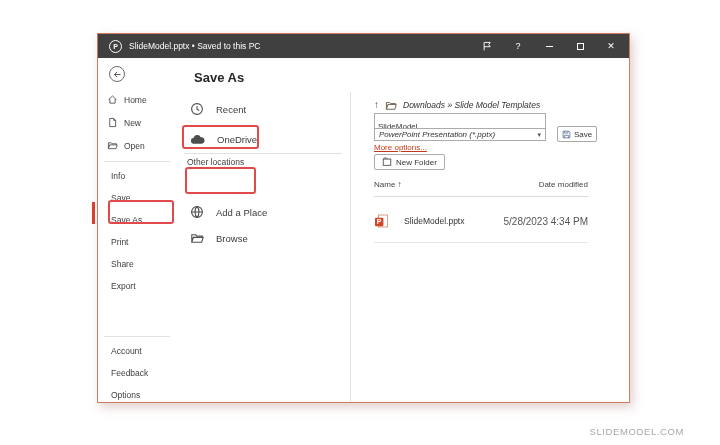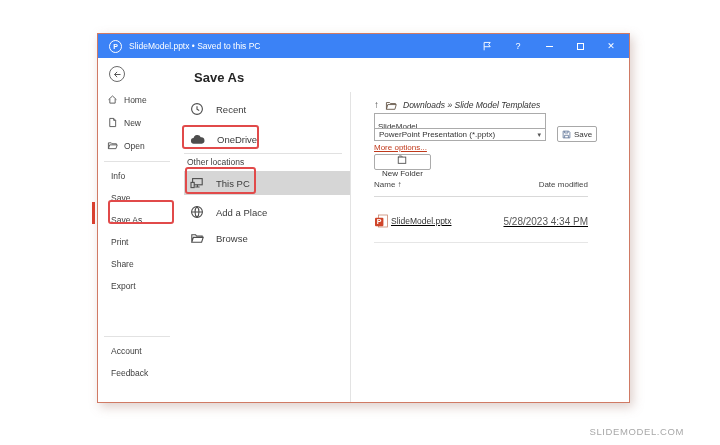--- a/index.html
+++ b/index.html
@@ -3,21 +3,21 @@
 <meta charset="utf-8">
 <style>
   * { margin:0; padding:0; box-sizing:border-box; }
   body { background:#ffffff; font-family:"Liberation Sans","DejaVu Sans",sans-serif; }
   .canvas { position:relative; width:720px; height:445px; background:#ffffff; overflow:hidden; }
 
   
   .window { position:absolute; left:97px; top:33px; width:533px; height:370px;
             background:#ffffff; border:1px solid #d0range; border:1px solid #d07a64;
             box-shadow:3px 4px 10px rgba(160,120,110,.35); }
-  .titlebar { position:absolute; left:0; top:0; right:0; height:24px; background:#3b82f6;
+  .titlebar { position:absolute; left:0; top:0; right:0; height:24px; background:#404040;
               display:flex; align-items:center; padding:0 6px 0 11px; gap:7px; }
   .applogo { width:13px; height:13px; border:1.3px solid #fff; border-radius:50%;
              display:grid; place-items:center; color:#fff; font-size:7px; font-weight:bold; flex:0 0 auto; }
   .wtitle { color:#ffffff; font-size:8.5px; white-space:nowrap; }
   .flex { flex:1; }
   .tbtn { width:24px; height:24px; display:grid; place-items:center; color:#ffffff; font-size:9px; }
   .minbar { width:7px; height:1px; background:#fff; display:block; }
   .maxbox { width:7px; height:7px; border:1px solid #fff; display:block; }
 
   .wbody { position:absolute; left:0; top:24px; right:0; bottom:0; background:#ffffff; }
@@ -55,35 +55,35 @@
 
   
   .browser { position:absolute; left:253px; top:0; right:0; bottom:0; }
   .crumbrow { position:absolute; left:23px; top:40px; height:14px; display:flex; align-items:center; gap:6px; }
   .uparrow { font-size:10px; color:#444; line-height:1; }
   .crumbtext { font-size:8.5px; color:#333; white-space:nowrap;font-style:italic; }
   .fninput { position:absolute; left:23px; top:55px; width:172px; height:13px; border:1px solid #ababab;
              font-family:inherit; font-size:8px; color:#333; padding:12px 3px; background:#fff; }
   .ftselect { position:absolute; left:23px; top:70px; width:172px; height:13px; border:1px solid #ababab;
               display:flex; align-items:center; justify-content:space-between; padding:0 4px;
-              font-size:8px; color:#333; background:#fff; }
+              font-size:8px; color:#333; background:#fff;font-style:italic; }
   .chev { font-size:7px; color:#555; }
   .savebtn { position:absolute; left:206px; top:68px; width:40px; height:16px; background:#fff;
              border:1px solid #a8a8a8; border-radius:2px; display:flex; align-items:center;
              justify-content:center; gap:3px; font-size:8px; color:#333; }
   .savebtn .ico { color:#5d7396; }
   .morelink { position:absolute; left:23px; top:85px; font-size:8px; color:#c0391b; text-decoration:underline; }
   .nfbtn { position:absolute; left:23px; top:96px; height:16px; padding:0 7px; background:#fff;
            border:1px solid #ababab; border-radius:2px; display:inline-flex; align-items:center; gap:4px;
-           font-size:8px; color:#333;flex-direction:column; }
+           font-size:8px; color:#333; }
   .thead { position:absolute; left:23px; top:122px; width:214px; display:flex; justify-content:space-between;
            font-size:8px; color:#444; }
   .sortarr { font-size:8px; color:#444; }
   .thead-div { position:absolute; left:23px; top:138px; width:214px; border-top:1px solid #d9d9d9; }
-  .filerow { position:absolute; left:23px; top:152px; width:214px; height:22px; display:flex; align-items:center; gap:2px;text-decoration:underline; }
+  .filerow { position:absolute; left:23px; top:152px; width:214px; height:22px; display:flex; align-items:center; gap:15px; }
   .fname { font-size:8.5px; color:#333; }
   .fdate { margin-left:auto; font-size:10px; color:#555; }
   .filerow-div { position:absolute; left:23px; top:184px; width:214px; border-top:1px solid #e6e6e6; }
 
   
   .ann { position:absolute; border:2px solid #e14a4a; border-radius:3px; }
   .ann-bar { position:absolute; left:92px; top:202px; width:3px; height:22px; background:#d9402f; }
   .ann-saveas { left:108px; top:200px; width:66px; height:24px; }
   .ann-onedrive { left:182px; top:125px; width:77px; height:24px; }
   .ann-thispc { left:185px; top:167px; width:71px; height:27px; }
@@ -179,20 +179,23 @@
 
         <div class="nav-div" style="top:278px"></div>
 
         <div class="navbot">
           <div class="nav-text">
               <span>Account</span>
             </div>
           <div class="nav-text">
               <span>Feedback</span>
             </div>
+          <div class="nav-text">
+              <span>Options</span>
+            </div>
         </div>
       </nav>
 
       <section class="places">
         <h1 class="places-title">Save As</h1>
 
         <div class="place-row row-recent">
           <span class="ico">
               <svg width="14" height="14" viewBox="0 0 14 14" fill="none" stroke="currentColor" stroke-width="1.1">
                 <circle cx="7" cy="7" r="5.4"></circle>
@@ -207,30 +210,20 @@
               <svg width="15" height="11" viewBox="0 0 16 11" fill="currentColor">
                 <path d="M4.2 10 a3 3 0 0 1 -.4-6 a4 4 0 0 1 7.7-.8 a2.7 2.7 0 0 1 1 6.8 Z"></path>
               </svg>
             </span>
           <span>OneDrive</span>
         </div>
 
         <div class="places-div"></div>
         <div class="other-label">Other locations</div>
 
-        <div class="place-row row-thispc">
-          <span class="ico">
-              <svg width="14" height="14" viewBox="0 0 14 14" fill="none" stroke="currentColor" stroke-width="1.1">
-                <rect x="2.6" y="2.6" width="9.6" height="6.2"></rect>
-                <path d="M7.4 8.8 V11 M5.2 11 H9.6"></path>
-                <rect x="1" y="6.4" width="3.2" height="5.2" fill="#d6d6d6"></rect>
-              </svg>
-            </span>
-          <span>This PC</span>
-        </div>
 
         <div class="place-row row-addplace">
           <span class="ico">
               <svg width="14" height="14" viewBox="0 0 14 14" fill="none" stroke="currentColor" stroke-width="1.1">
                 <circle cx="7" cy="7" r="5.4"></circle>
                 <path d="M1.6 7 H12.4 M7 1.6 C9.6 3.6 9.6 10.4 7 12.4 M7 1.6 C4.4 3.6 4.4 10.4 7 12.4"></path>
               </svg>
             </span>
           <span>Add a Place</span>
         </div>

